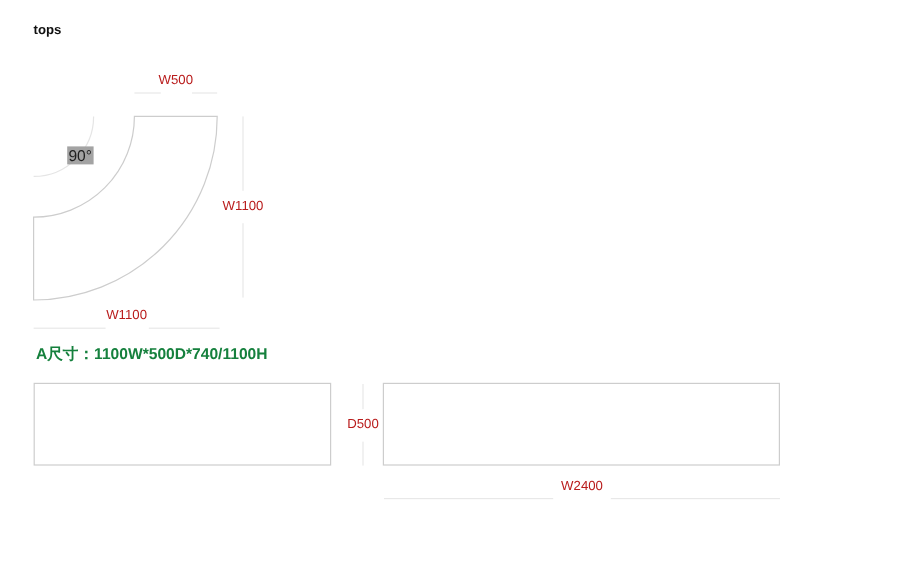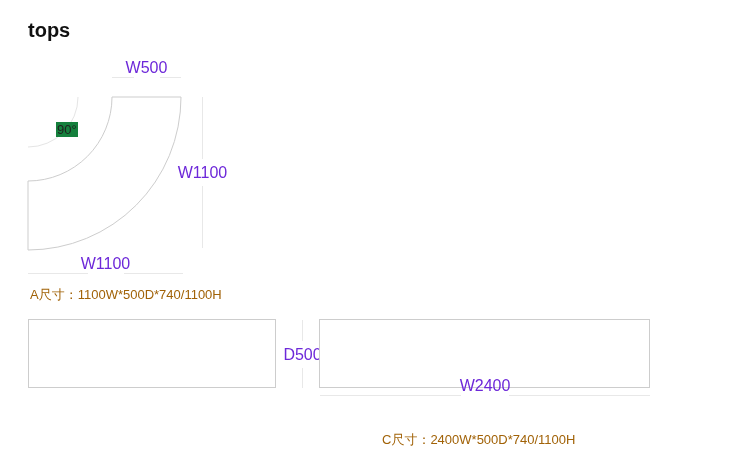--- a/index.html
+++ b/index.html
@@ -13,35 +13,35 @@
     height: 470px;
     background: #ffffff;
     font-family: "Liberation Sans", "DejaVu Sans", sans-serif;
     color: #1f1f1f;
     overflow: hidden;
   }
   .title {
     position: absolute;
     left: 28px;
     top: 19px;
-    font-size: 20px;
+    font-size: 11px;
     font-weight: bold;
     color: #111111;
     white-space: nowrap;
   }
   .shape-svg {
     position: absolute;
     left: 0;
     top: 0;
     pointer-events: none;
   }
   .dim-label {
-    font-size: 16px;
+    font-size: 11px;
     line-height: 15px;
-    color: #6d28d9;
+    color: #b91c1c;
     white-space: nowrap;
     flex: 0 0 auto;
   }
   
   .hdim {
     position: absolute;
     display: flex;
     flex-direction: column;
     align-items: center;
   }
@@ -71,33 +71,34 @@
     background: #e8e8e8;
     flex: 1 1 auto;
   }
   .vdim .dim-label {
     margin: 6px 0;
   }
   .angle-label {
     position: absolute;
     left: 56px;
     top: 122px;
-    background: #15803d;
+    background: #a3a3a3;
     padding: 0 1px;
     font-size: 13px;
     line-height: 15px;
     color: #1f1f1f;
     white-space: nowrap;
   }
   .caption {
     position: absolute;
     font-size: 13px;
     line-height: 15px;
-    color: #a16207;
+    color: #15803d;
     white-space: nowrap;
+    font-weight: bold;
   }
   .caption-a { left: 30px;  top: 287px; }
   .caption-b { left: 28px;  top: 432px; }
   .caption-c { left: 382px; top: 432px; }
   .rect-top {
     position: absolute;
     border: 1px solid #cdcdcd;
     background: #ffffff;
     box-sizing: border-box;
   }
@@ -146,24 +147,23 @@
 
   <div class="vdim" style="left:302px; top:320px; height:68px;">
     <span class="vseg"></span>
     <div class="dim-label">D500</div>
     <span class="vseg"></span>
   </div>
 
   <div class="rect-top rect-c"></div>
 
 
-  <div class="hdim gap-lg" style="left:320px; top:378px; width:330px;">
+  <div class="hdim gap-lg" style="left:320px; top:398px; width:330px;">
     <div class="dim-label">W2400</div>
     <div class="line-row">
       <span class="seg"></span>
       <span class="seg"></span>
     </div>
   </div>
 
 
-  <div class="caption caption-c">C尺寸：2400W*500D*740/1100H</div>
 
 </div>
 
 </body></html>

